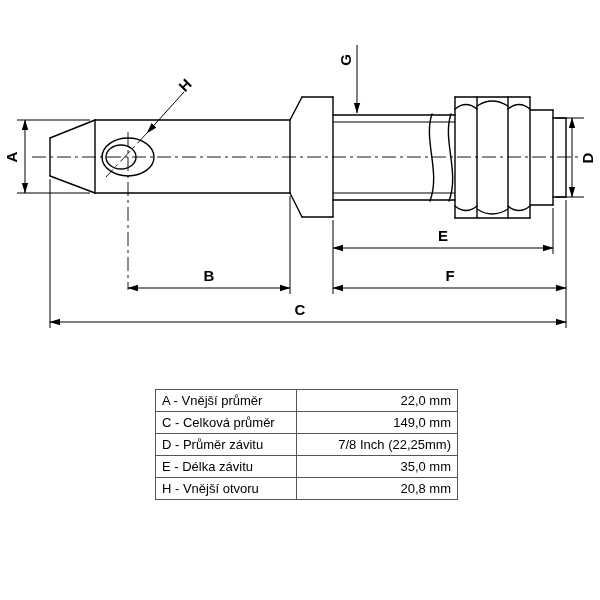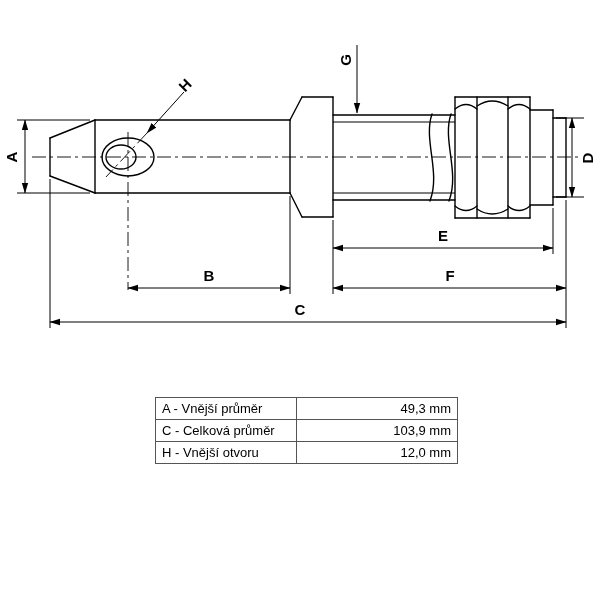--- a/index.html
+++ b/index.html
@@ -6,21 +6,21 @@
   .canvas{
     position:relative;width:600px;height:600px;background:#ffffff;
     font-family:"Liberation Sans",sans-serif;overflow:hidden;
   }
   svg.drawing{position:absolute;left:0;top:0;}
   svg .part{stroke:#000;stroke-width:1.4;fill:none;stroke-linecap:round;}
   svg .dim{stroke:#000;stroke-width:1;fill:none;}
   svg .cl{stroke:#000;stroke-width:0.9;fill:none;stroke-dasharray:14 4 3 4;}
   svg text{fill:#000;font-family:"Liberation Sans",sans-serif;font-size:15px;font-weight:bold;}
   table.spec-table{
-    position:absolute;left:155px;top:397px;border-collapse:collapse;
+    position:absolute;left:155px;top:389px;border-collapse:collapse;
     font-size:13px;color:#000;background:#fff;table-layout:fixed;
   }
   table.spec-table td{border:1px solid #555;padding:1px 6px;height:19px;white-space:nowrap;}
   td.param{width:128px;text-align:left;}
   td.value{width:148px;text-align:right;}
 </style>
 </head>
 <body>
 
 <div class="canvas">
@@ -144,26 +144,34 @@
       <line class="dim" x1="50" y1="179" x2="50" y2="328"></line>
       <line class="dim" x1="50" y1="322" x2="566" y2="322" marker-start="url(#arr)" marker-end="url(#arr)"></line>
       <text x="300" y="315" text-anchor="middle">C</text>
     </g>
   </svg>
 
   <table class="spec-table">
     <tbody>
       <tr>
         <td class="param">A - Vnější průměr</td>
-        <td class="value">49,3 mm</td>
+        <td class="value">22,0 mm</td>
       </tr>
       <tr>
         <td class="param">C - Celková průměr</td>
-        <td class="value">103,9 mm</td>
+        <td class="value">149,0 mm</td>
+      </tr>
+      <tr>
+        <td class="param">D - Průměr závitu</td>
+        <td class="value">7/8 Inch (22,25mm)</td>
+      </tr>
+      <tr>
+        <td class="param">E - Délka závitu</td>
+        <td class="value">35,0 mm</td>
       </tr>
       <tr>
         <td class="param">H - Vnější otvoru</td>
-        <td class="value">12,0 mm</td>
+        <td class="value">20,8 mm</td>
       </tr>
     </tbody>
   </table>
 
 </div>
 
 </body></html>

